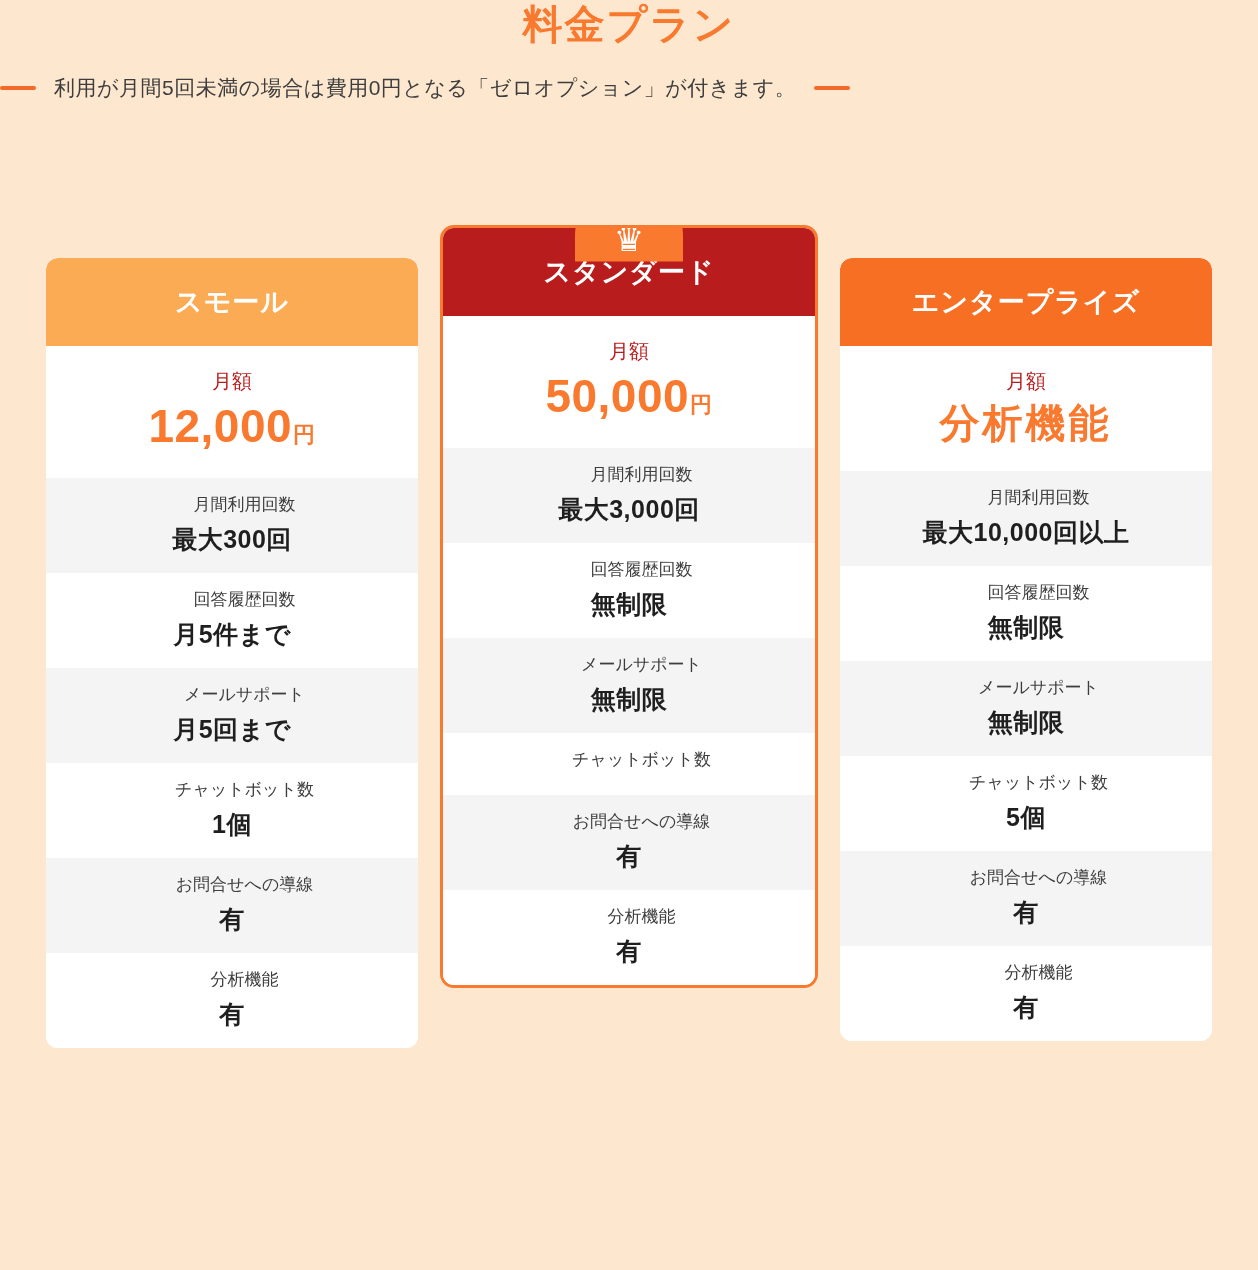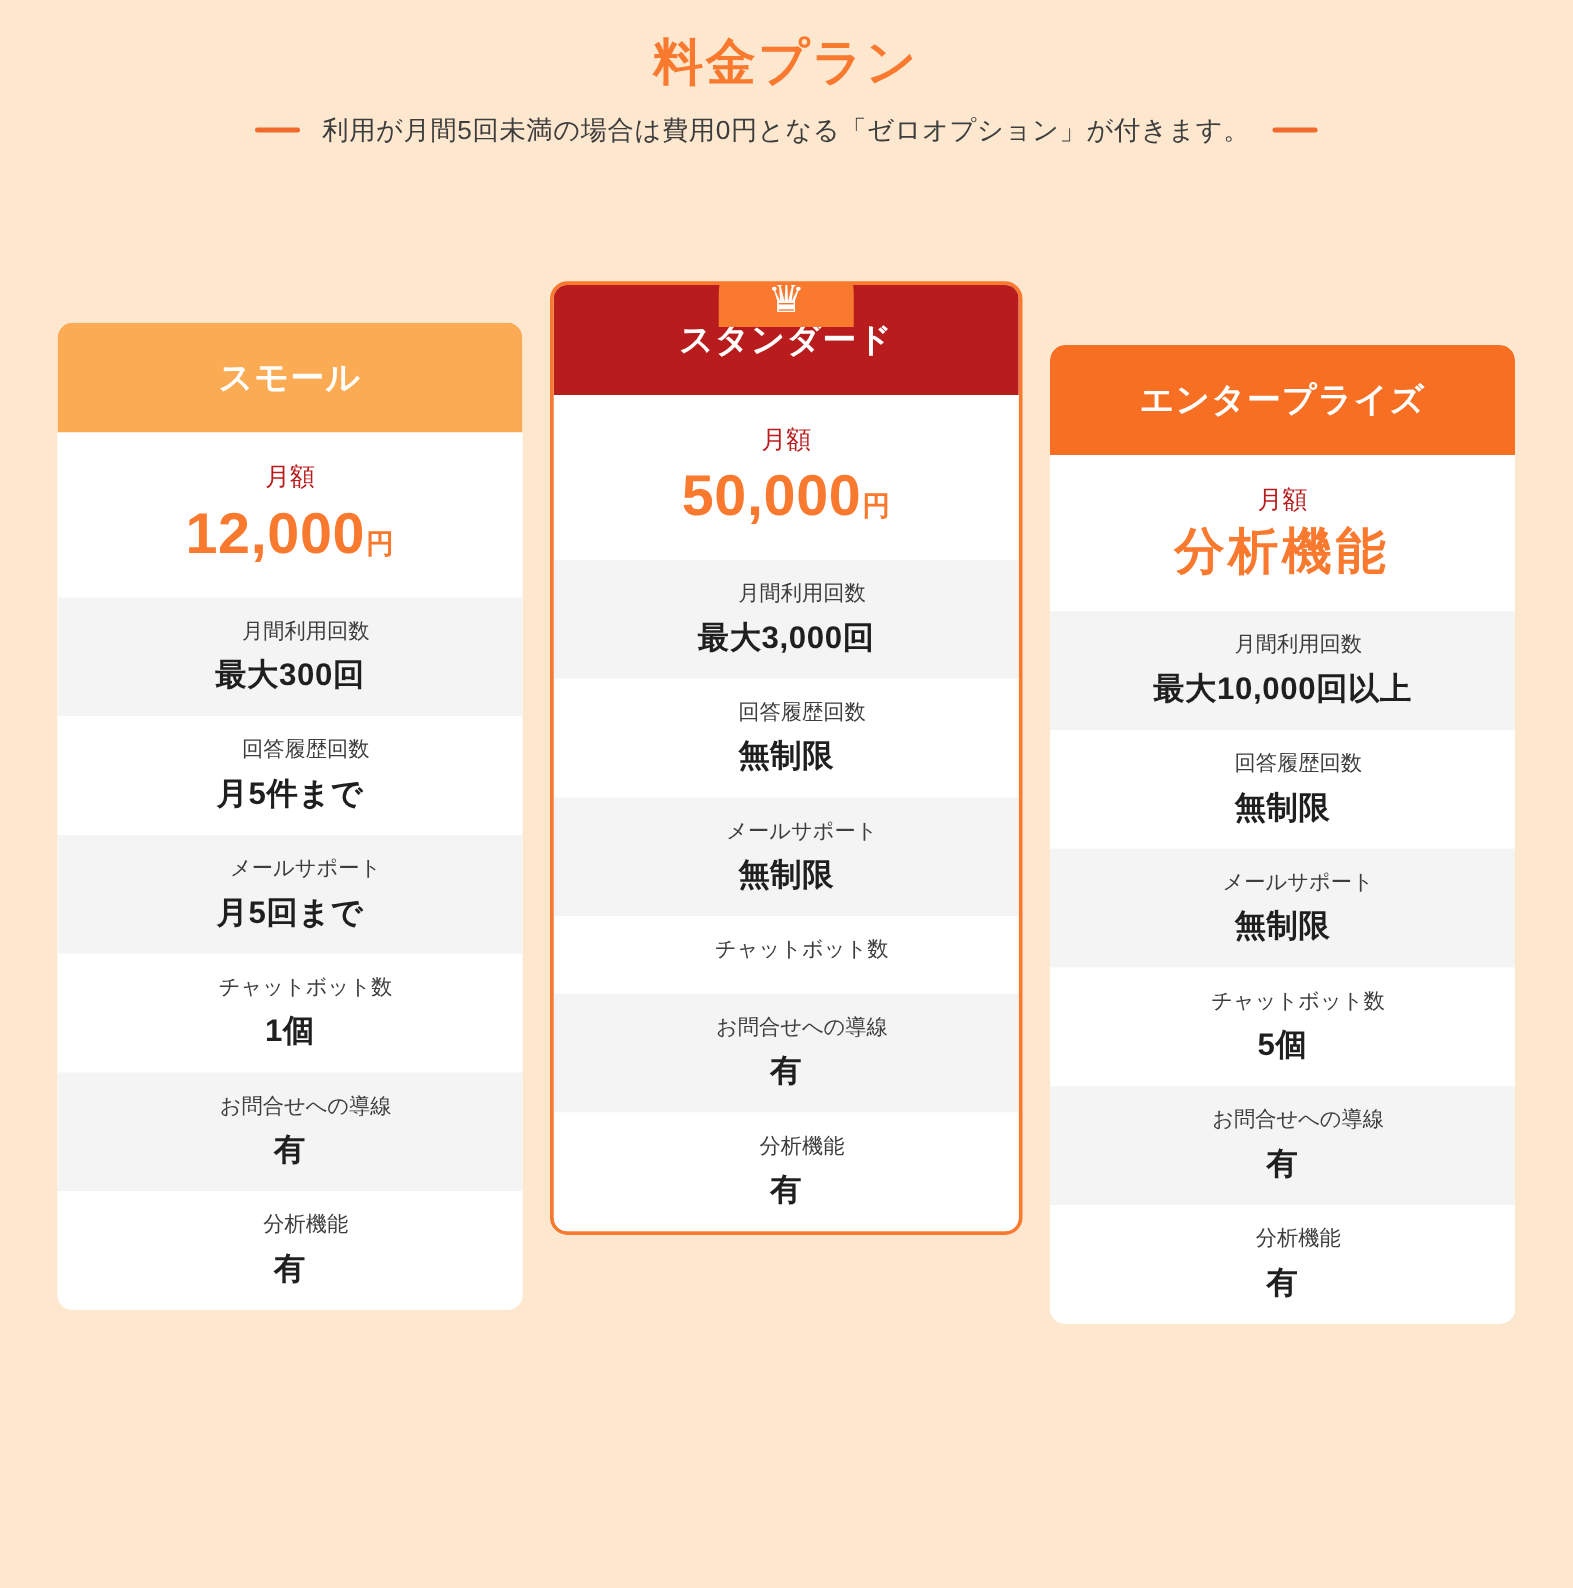--- a/index.html
+++ b/index.html
@@ -21,30 +21,28 @@
   }
 
   
   .page-title {
     text-align: center;
     color: #f9792e;
     font-size: 40px;
     font-weight: bold;
     letter-spacing: 2px;
     margin: 0;
-    padding-top: 26px;
     line-height: 1.2;
   }
 
   .subtitle-row {
     display: flex;
     align-items: center;
-    justify-content: center;
     gap: 18px;
-    margin-top: 16px;
+    margin-top: 26px;
   }
   .sub-dash {
     display: block;
     width: 36px;
     height: 4px;
     background: #f26a2b;
     border-radius: 2px;
   }
   .subtitle-text {
     font-size: 21px;
@@ -68,21 +66,21 @@
   .card {
     width: 372px;
     background: #ffffff;
     border-radius: 12px;
     overflow: hidden;
     position: relative;
   }
 
   .card.small   { margin-top: 33px; }
   .card.standard{ margin-top: 0px; }
-  .card.enterprise { margin-top: 51px; }
+  .card.enterprise { margin-top: 33px; }
 
   
   .card.standard {
     border: 3px solid #f9792e;
     border-radius: 14px;
     width: 378px;
   }
 
   .crown-bubble {
     position: absolute;

